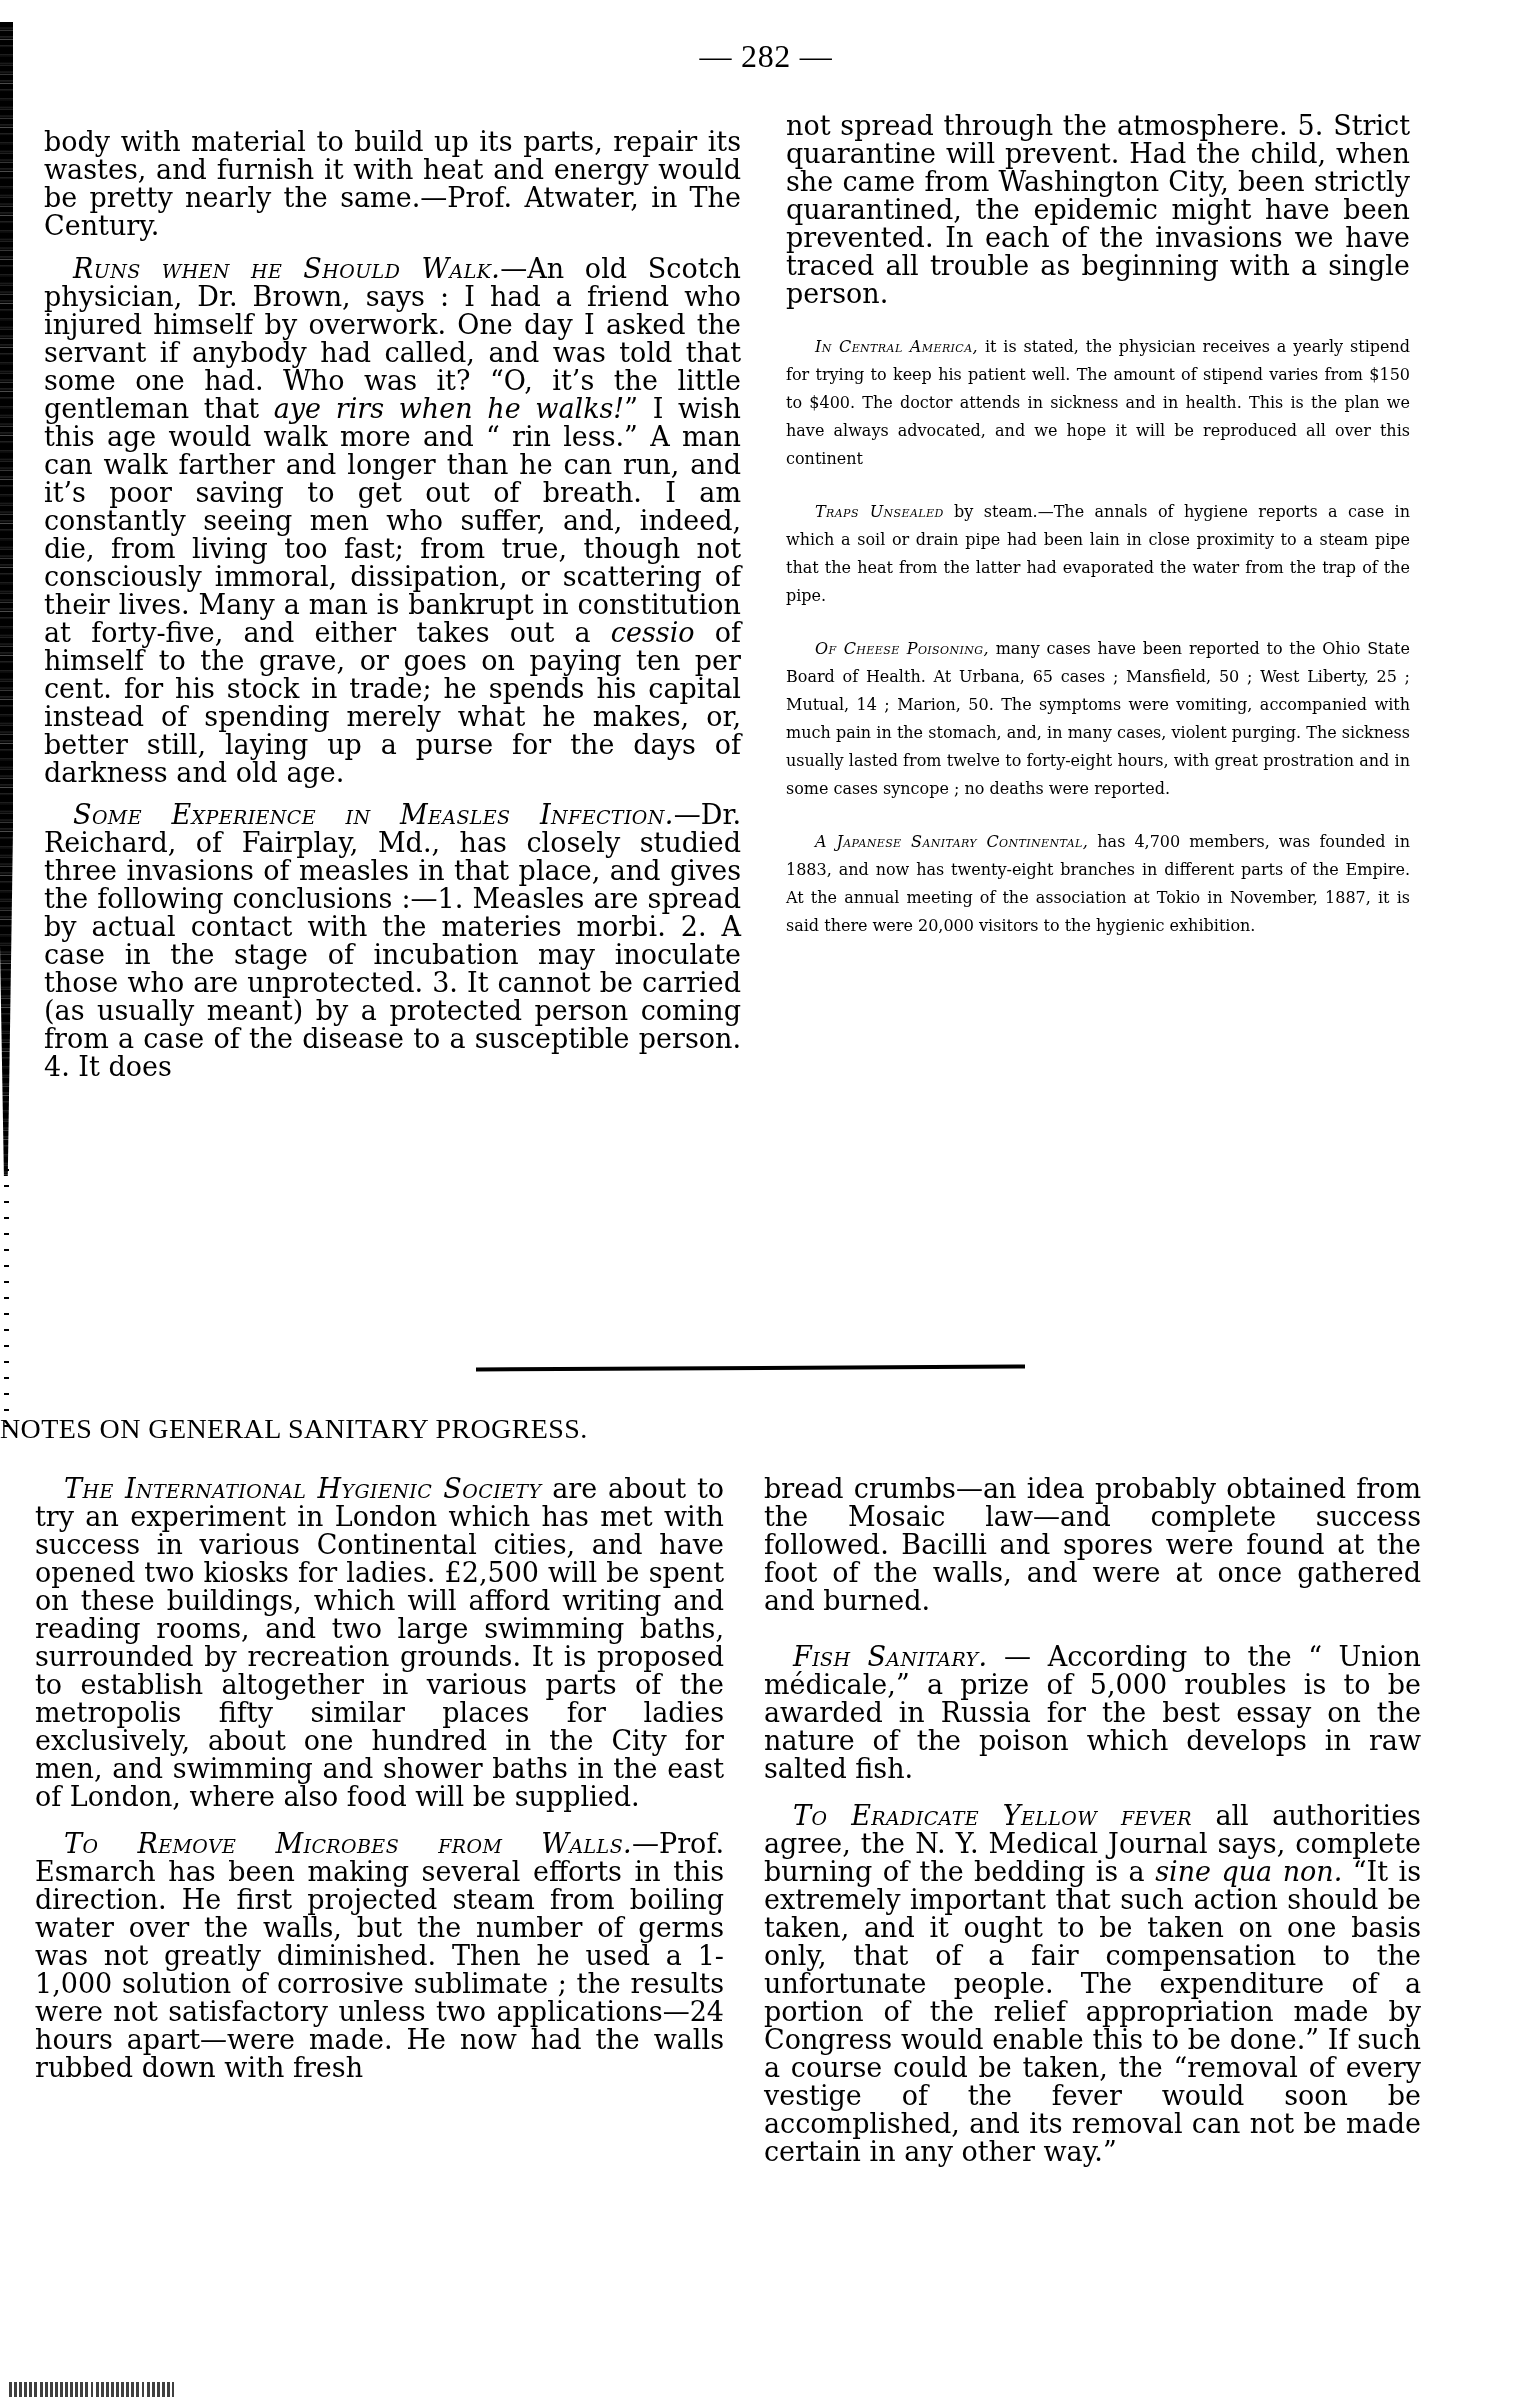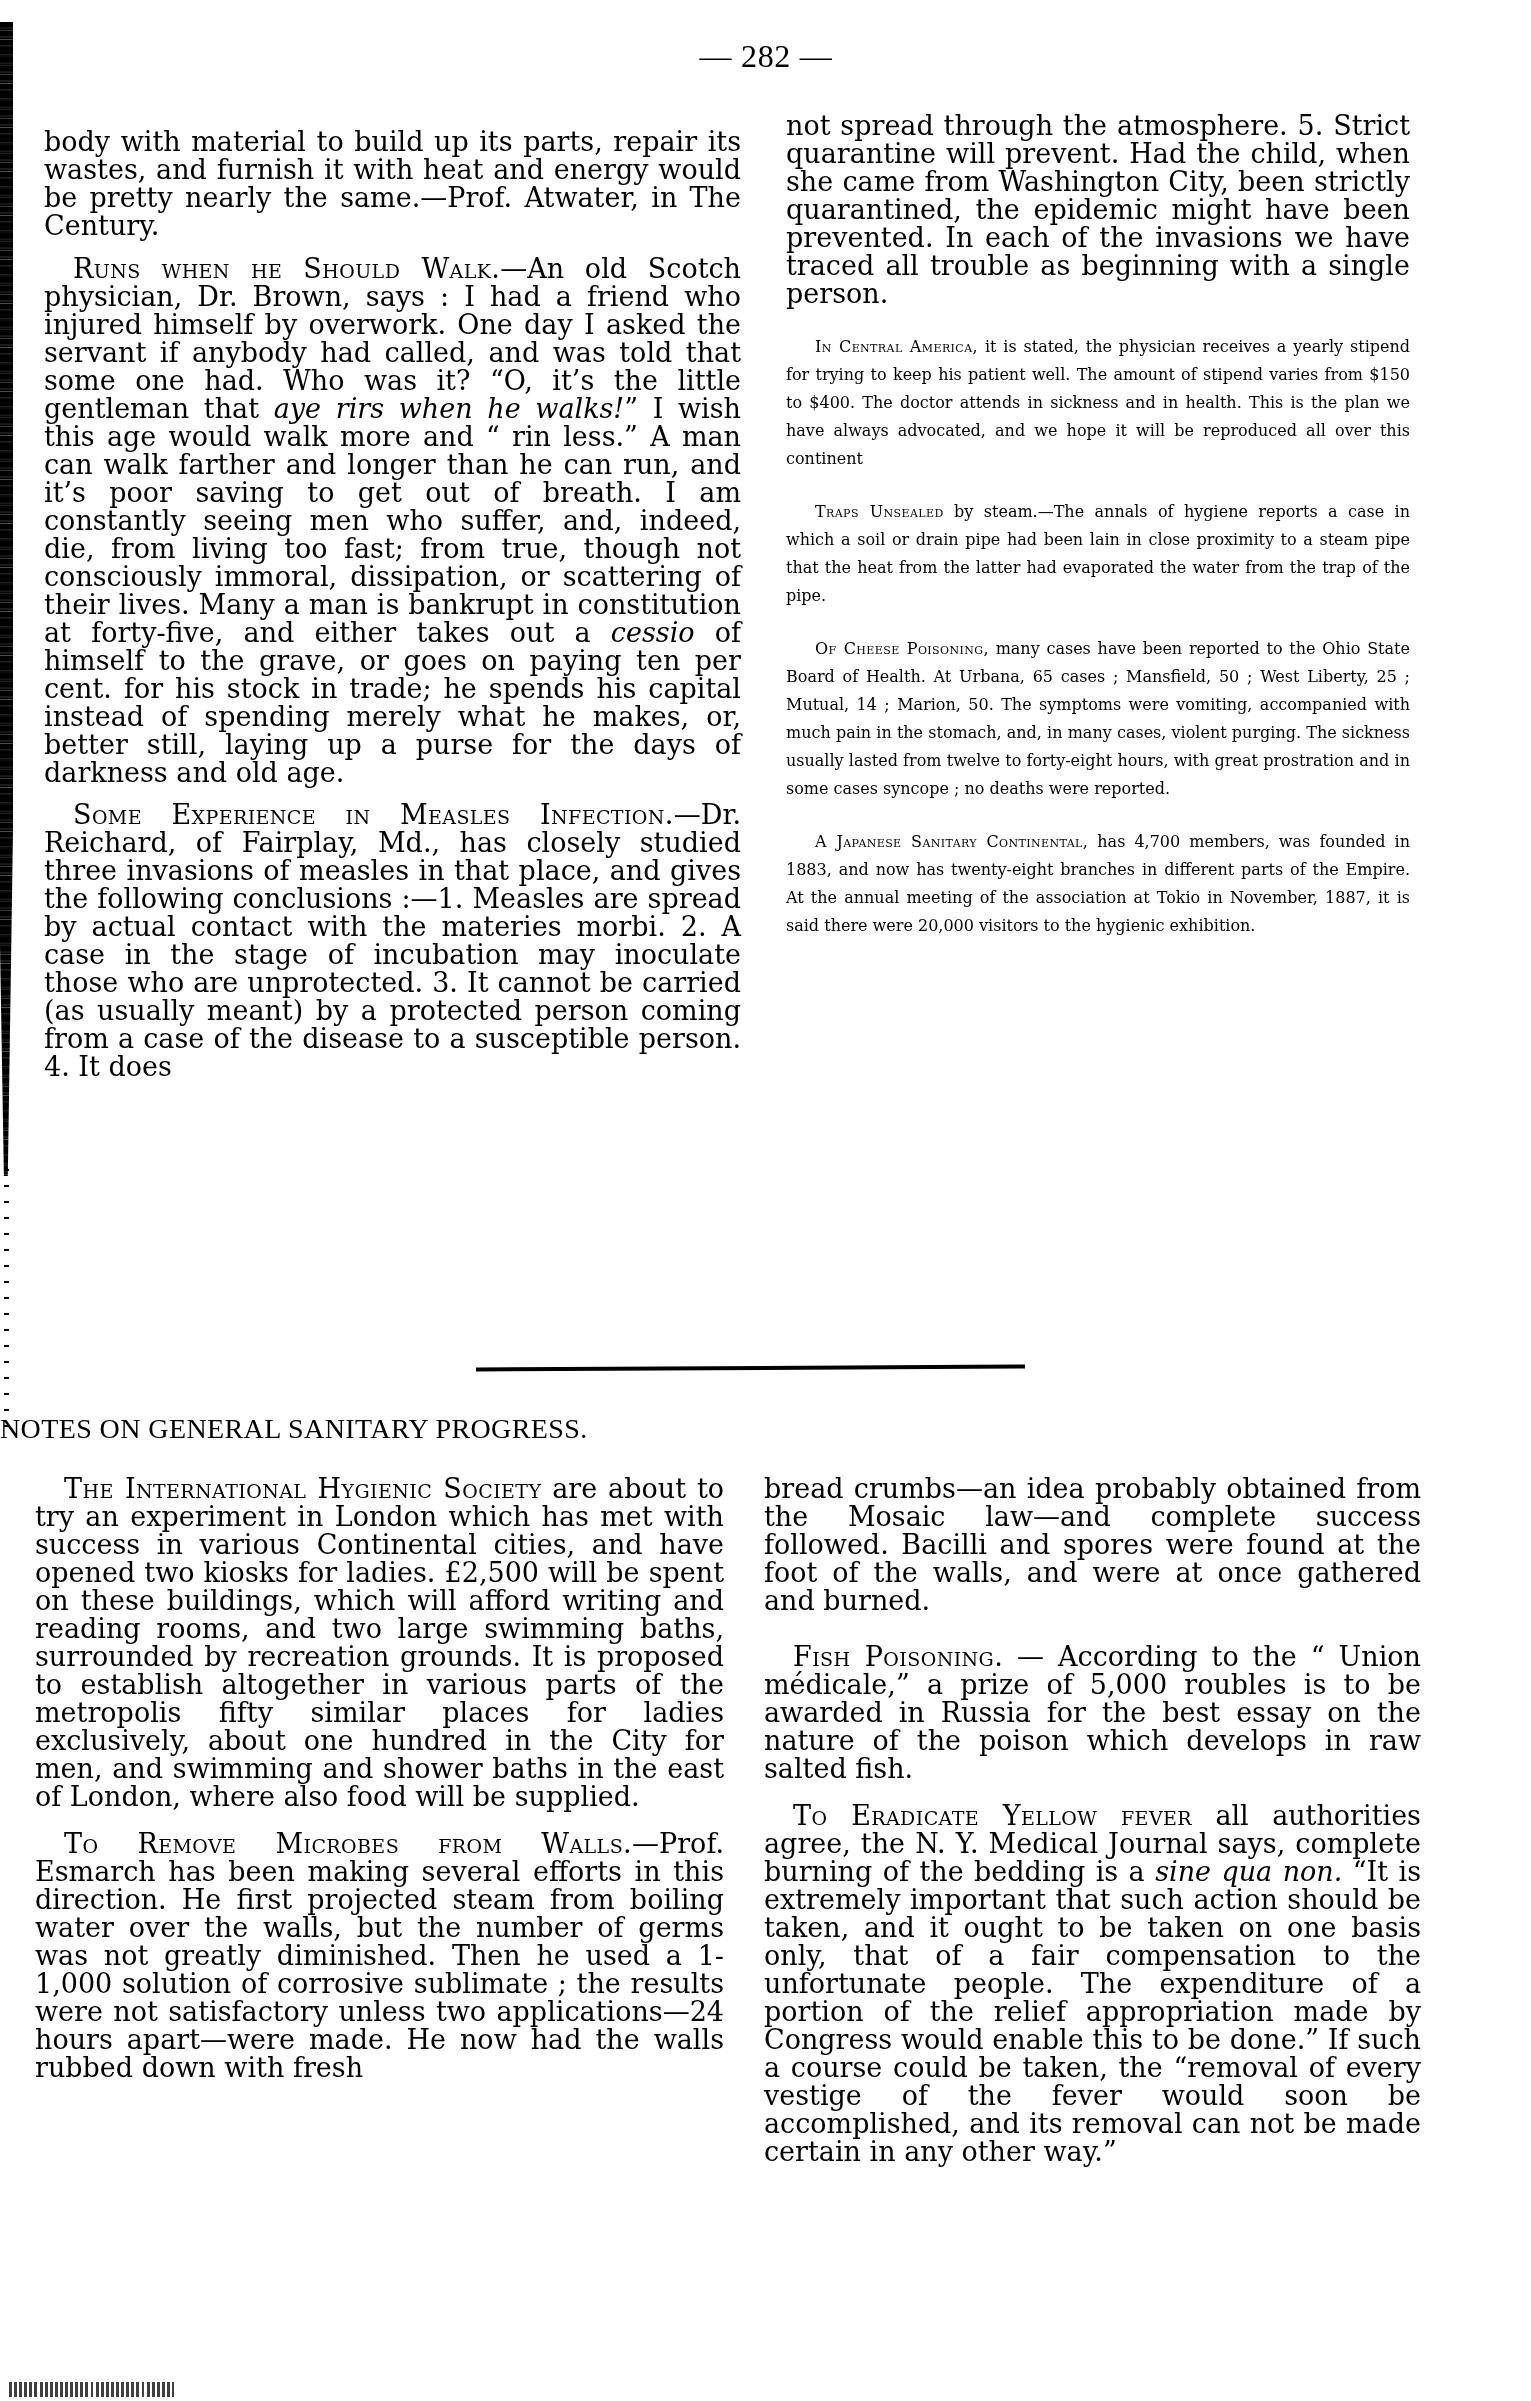--- a/index.html
+++ b/index.html
@@ -21,21 +21,21 @@
     position: absolute; top: 38px; left: 0; width: 1532px; text-align: center;
     font-size: 32px; letter-spacing: 0.7px; font-family: "Liberation Serif", serif;
   }
   .col {
     position: absolute; font-size: 27px; line-height: 28px;
     text-align: justify; hyphens: manual;
   }
   .col p { margin: 0 0 14.6px 0; text-indent: 0; }
   .col p.indent { text-indent: 29px; }
   .col p.cont { text-indent: 0; }
-  .sc { font-variant: small-caps; letter-spacing: 0.4px; }
+  .sc { font-variant: small-caps; letter-spacing: 0.4px; font-style: italic; }
   .it { font-style: italic; }
   .sub { font-size: 16px; line-height: 28px; }
   #col-tl { left: 44px; top: 128px; width: 697px; }
   #col-tr { left: 786px; top: 112px; width: 624px; }
   .rule-divider {
     position: absolute; left: 476px; top: 1366px; width: 549px; height: 3.7px;
     background: #000; transform: skewY(-0.3deg);
   }
   .section-title {
     position: absolute; top: 1413px; left: 0; width: 1532px; text-align: left;
@@ -76,18 +76,18 @@
 
 <div class="section-title">NOTES ON GENERAL SANITARY PROGRESS.</div>
 
 <div class="col b" id="col-bl">
   <p class="indent" style="margin-bottom:19px"><span class="sc">The International Hygienic Society</span><span> are about to try an experiment in London which has met with success in various Continental cities, and have opened two kiosks for ladies. £2,500 will be spent on these buildings, which will afford writing and reading rooms, and two large swimming baths, surrounded by recreation grounds. It is proposed to establish altogether in various parts of the metropolis fifty similar places for ladies exclusively, about one hundred in the City for men, and swimming and shower baths in the east of London, where also food will be supplied.</span></p>
   <p class="indent"><span class="sc">To Remove Microbes from Walls.</span><span>—Prof. Esmarch has been making several efforts in this direction. He first projected steam from boiling water over the walls, but the number of germs was not greatly diminished. Then he used a 1-1,000 solution of corrosive sublimate ; the results were not satisfactory unless two applications—24 hours apart—were made. He now had the walls rubbed down with fresh</span></p>
 </div>
 
 <div class="col b" id="col-br">
   <p class="cont" style="margin-bottom:28px">bread crumbs—an idea probably obtained from the Mosaic law—and complete success followed. Bacilli and spores were found at the foot of the walls, and were at once gathered and burned.</p>
-  <p class="indent" style="margin-bottom:19px"><span class="sc">Fish Poisoning.</span><span> — According to the “ Union médicale,” a prize of 5,000 roubles is to be awarded in Russia for the best essay on the nature of the poison which develops in raw salted fish.</span></p>
+  <p class="indent" style="margin-bottom:19px"><span class="sc">Fish Sanitary.</span><span> — According to the “ Union médicale,” a prize of 5,000 roubles is to be awarded in Russia for the best essay on the nature of the poison which develops in raw salted fish.</span></p>
   <p class="indent"><span class="sc">To Eradicate Yellow fever</span><span> all authorities agree, the N. Y. Medical Journal says, complete burning of the bedding is a </span><span class="it">sine qua non.</span><span> “It is extremely important that such action should be taken, and it ought to be taken on one basis only, that of a fair compensation to the unfortunate people. The expenditure of a portion of the relief appropriation made by Congress would enable this to be done.” If such a course could be taken, the “removal of every vestige of the fever would soon be accomplished, and its removal can not be made certain in any other way.”</span></p>
 </div>
 
 <div class="footer-noise"></div>
 
 
 </body></html>

